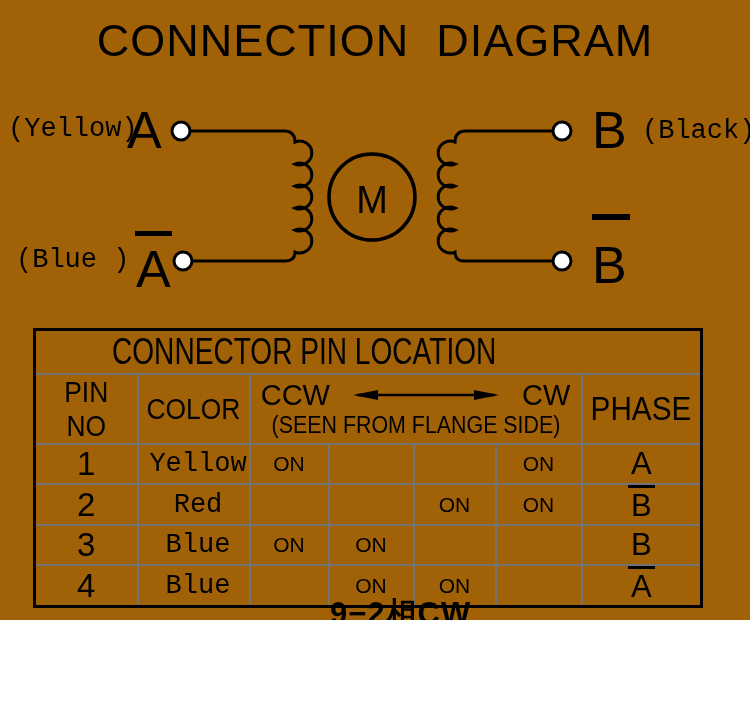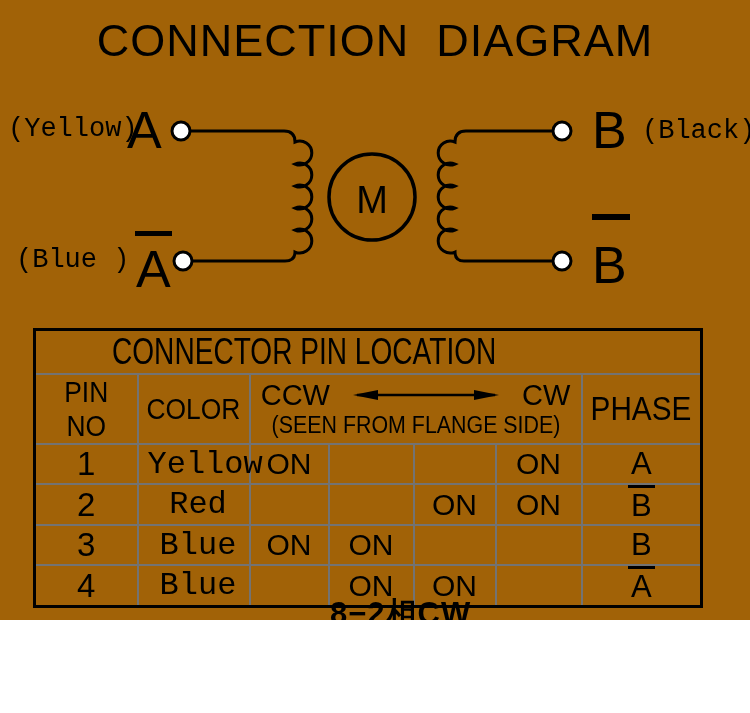--- a/index.html
+++ b/index.html
@@ -28,22 +28,22 @@
   .pin-table td { border:2px solid #737373; text-align:center; vertical-align:middle; padding:0; }
   .title-row td { height:37px; text-align:left; }
   .table-title { display:inline-block; font-size:36px; transform:scaleX(0.78); transform-origin:left center; margin-left:76px; white-space:pre; }
   .header-row td { height:63px; }
   .hdr { display:inline-block; font-size:30px; transform:scaleX(0.88); }
   .hdr-phase { display:inline-block; font-size:33px; transform:scaleX(0.9); }
   .dir-top { display:flex; align-items:center; justify-content:center; gap:21px; font-size:29px; height:32px; }
   .dir-sub { display:block; font-size:23px; transform:scaleX(0.93); white-space:pre; margin-top:1px; }
   .body-row td { height:38px; }
   .num-cell { font-size:33px; }
-  .color-cell { font-family:"Liberation Mono", monospace; font-size:32px; text-align:left; padding-left:9px !important; }
-  .on-cell { font-size:30px; }
+  .color-cell { font-family:"Liberation Mono", monospace; font-size:27px; text-align:left; padding-left:9px !important; }
+  .on-cell { font-size:21px; }
   .phase-cell { font-size:31px; }
   .tbl-ov { display:inline-block; border-top:3px solid #000; padding:2px 3px 0; line-height:1.05; }
 
   .caption { position:absolute; left:330px; top:593px; font-size:31px; font-weight:bold; letter-spacing:1px; }
 </style>
 </head>
 <body>
 
 <div class="page">
 
@@ -143,15 +143,15 @@
       <td class="color-cell">Blue</td>
       <td class="on-cell"></td>
       <td class="on-cell">ON</td>
       <td class="on-cell">ON</td>
       <td class="on-cell"></td>
       <td class="phase-cell"><span class="tbl-ov">A</span></td>
     </tr>
   </tbody>
     </table>
 
-  <div class="caption">8−2相CW</div>
+  <div class="caption">9−2相CW</div>
 
 </div>
 
 </body></html>

